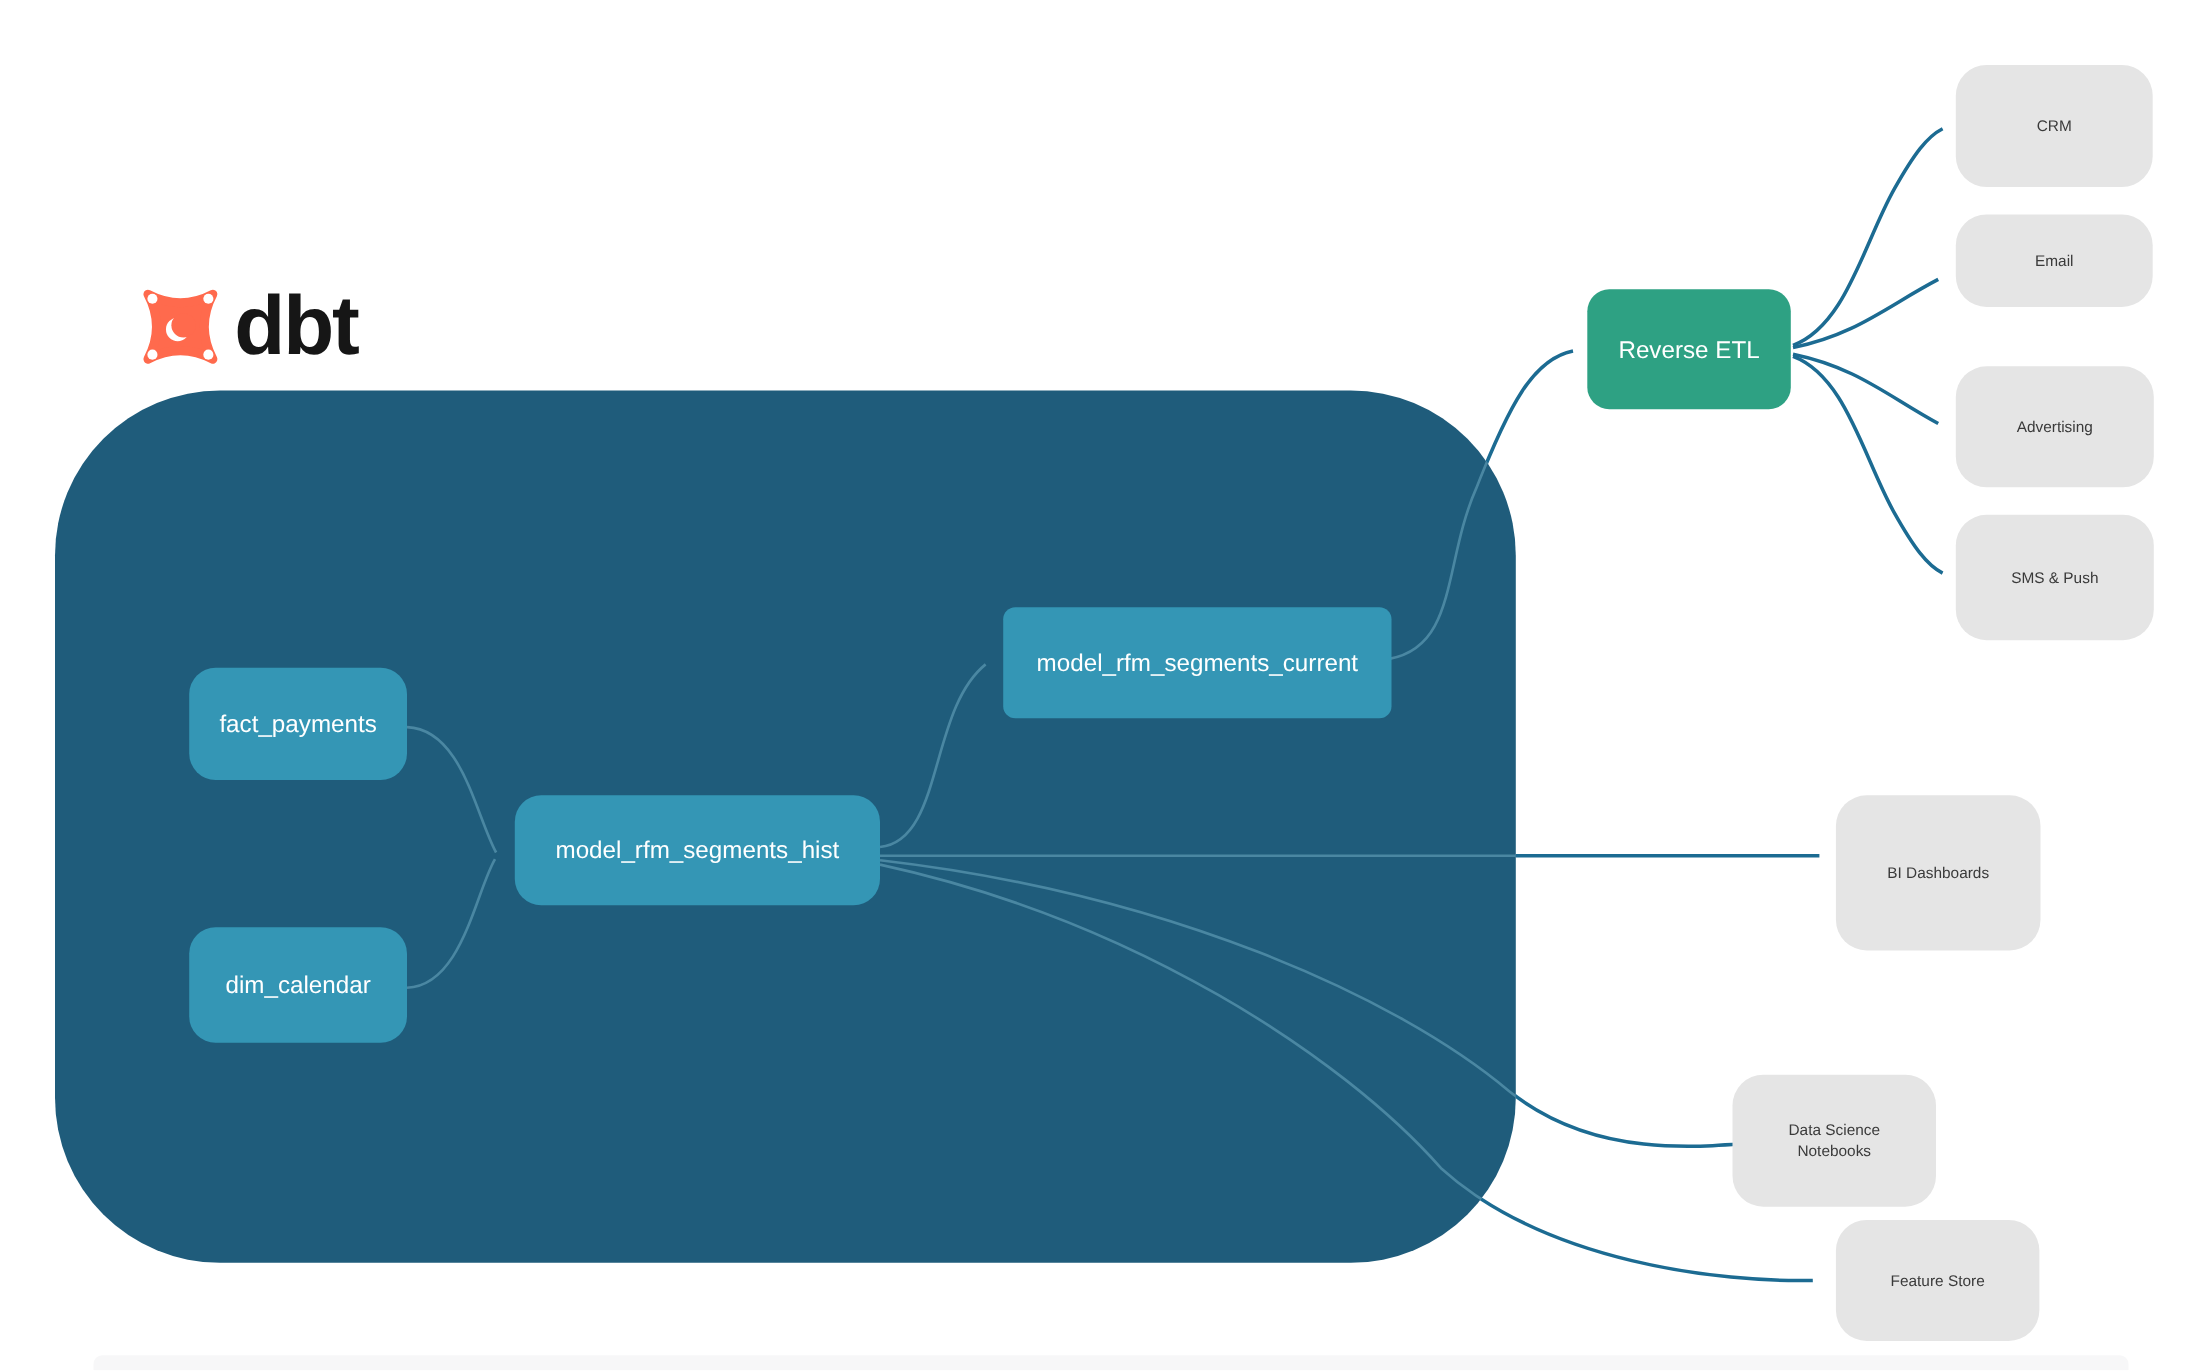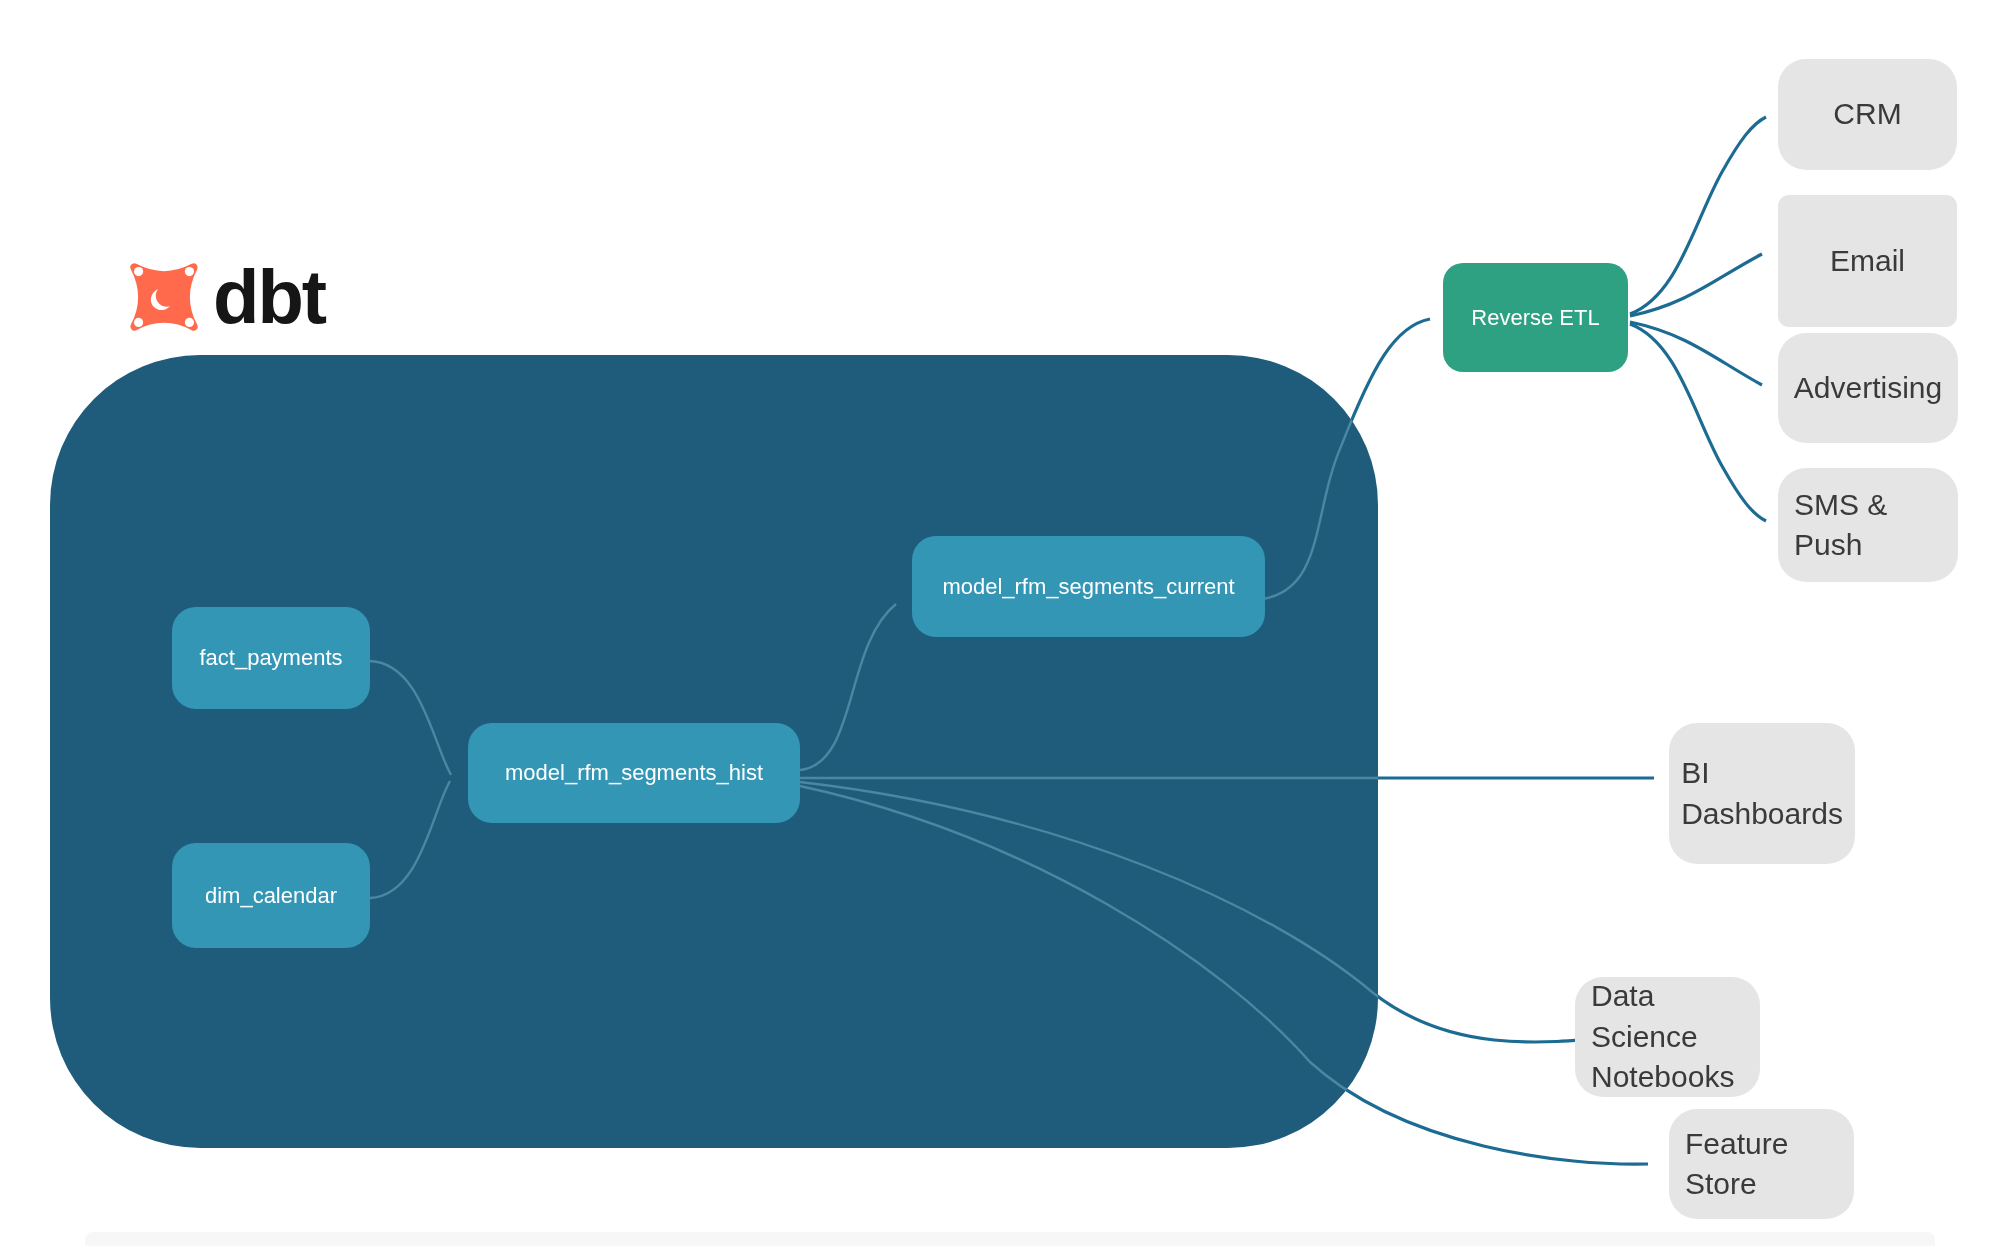--- a/index.html
+++ b/index.html
@@ -34,40 +34,40 @@
     font-size:22px;text-align:center;z-index:3;
   }
   .etl{
     position:absolute;display:flex;align-items:center;justify-content:center;
     background:var(--c-reverse-etl);color:var(--c-node-text);border-radius:20px;
     font-size:22px;text-align:center;z-index:3;
   }
   .target{
     position:absolute;display:flex;align-items:center;justify-content:center;
     background:var(--c-target);color:var(--c-target-text);border-radius:28px;
-    font-size:30px;z-index:3;line-height:1.35;padding:0 16px;box-sizing:border-box;
+    font-size:14px;text-align:center;z-index:3;line-height:1.35;padding:0 16px;box-sizing:border-box;
   }
   .logo{position:absolute;left:123px;top:256px;display:flex;align-items:center;z-index:3;}
   .logo-mark{width:82px;height:82px;}
   .logo-word{
     font-size:76px;font-weight:800;color:var(--c-logo-text);
     letter-spacing:-2px;margin-left:8px;line-height:82px;
   }
   .bottom-strip{
     position:absolute;left:85px;top:1232px;width:1850px;height:14px;
     background:var(--c-bottom-strip);border-radius:8px 8px 0 0;z-index:0;
   }
   
   .n-fact{left:172px;top:607px;width:198px;height:102px;}
   .n-dim{left:172px;top:843px;width:198px;height:105px;}
   .n-hist{left:468px;top:723px;width:332px;height:100px;}
-  .n-current{left:912px;top:536px;width:353px;height:101px;}
+  .n-current{left:912px;top:552px;width:353px;height:101px;border-radius:11px;}
   .n-etl{left:1443px;top:263px;width:185px;height:109px;}
   .t-crm{left:1778px;top:59px;width:179px;height:111px;}
-  .t-email{left:1778px;top:195px;width:179px;height:132px;border-radius:11px;}
+  .t-email{left:1778px;top:195px;width:179px;height:84px;}
   .t-adv{left:1778px;top:333px;width:180px;height:110px;}
   .t-sms{left:1778px;top:468px;width:180px;height:114px;}
   .t-bi{left:1669px;top:723px;width:186px;height:141px;}
   .t-ds{left:1575px;top:977px;width:185px;height:120px;}
   .t-fs{left:1669px;top:1109px;width:185px;height:110px;padding-left:16px;}
 </style>
 </head>
 <body>
 
 <div class="canvas">

